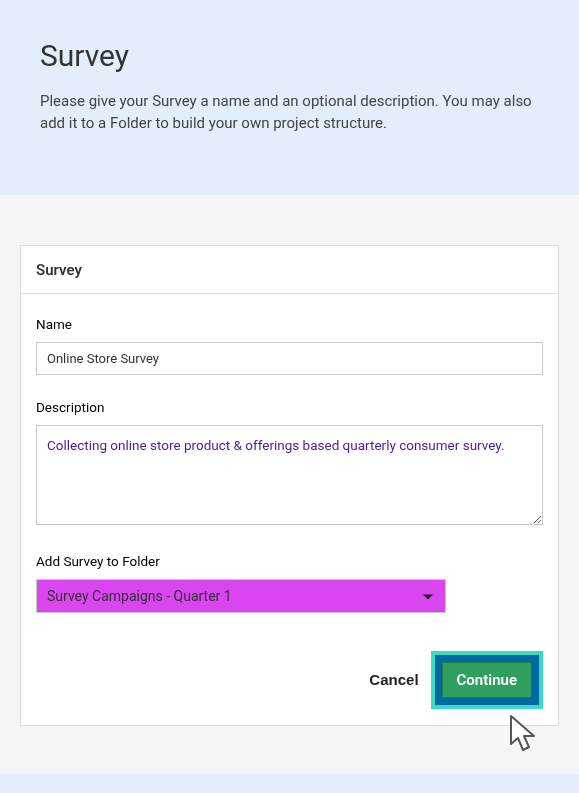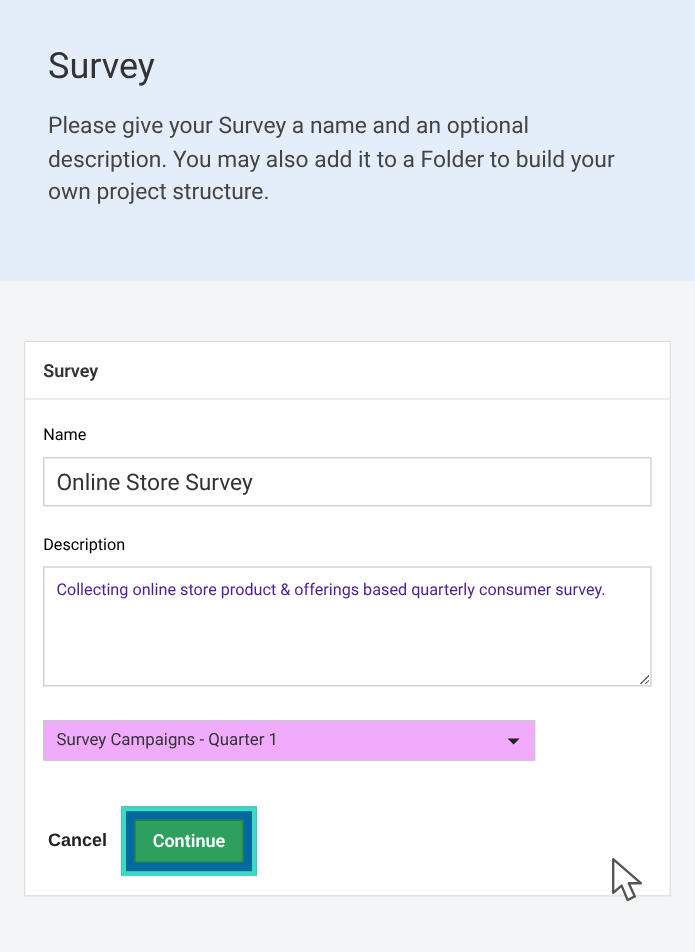--- a/index.html
+++ b/index.html
@@ -19,21 +19,21 @@
       padding: 38px 40px 60px 40px;
       background: #e4eefa;
     }
     .page-title {
       font-size: 30px;
       font-weight: 400;
       color: #333333;
       margin-bottom: 18px;
     }
     .page-subtitle {
-      font-size: 19px;
+      font-size: 15px;
       color: #444444;
       line-height: 1.45;
     }
     .lower-bg {
       background: #f4f5f6;
       padding: 50px 20px 48px 20px;
     }
     .card {
       background: #ffffff;
       border: 1px solid #dcdcdc;
@@ -53,21 +53,21 @@
     .field-label {
       font-size: 13.5px;
       color: #000000;
       margin-bottom: 10px;
       display: block;
     }
     .text-input {
       width: 100%;
       border: 1px solid #c9c9c9;
       padding: 8px 10px;
-      font-size: 19px;
+      font-size: 13px;
       font-family: inherit;
       color: #333333;
       background: #ffffff;
     }
     .textarea-input {
       width: 100%;
       border: 1px solid #c9c9c9;
       padding: 10px 10px;
       font-size: 13.5px;
       font-family: inherit;
@@ -84,34 +84,35 @@
       position: relative;
       width: 410px;
     }
     .select-input {
       width: 100%;
       border: 1px solid #c9c9c9;
       padding: 8px 30px 8px 10px;
       font-size: 14px;
       font-family: inherit;
       color: #333333;
-      background: #f0abfc;
+      background: #d946ef;
       appearance: none;
       -webkit-appearance: none;
       cursor: pointer;
     }
     .select-caret {
       position: absolute;
       right: 12px;
       top: 50%;
       transform: translateY(-50%);
       pointer-events: none;
     }
     .actions {
       display: flex;
+      justify-content: flex-end;
       align-items: center;
       gap: 8px;
       margin-top: 38px;
     }
     .cancel-btn {
       font-size: 15px;
       font-weight: 700;
       color: #222222;
       background: none;
       border: none;
@@ -160,20 +161,21 @@
         <label class="field-label">Name</label>
         <input class="text-input" type="text" value="Online Store Survey" style="">
       </div>
 
       <div class="field-group">
         <label class="field-label">Description</label>
         <textarea class="textarea-input" style="">Collecting online store product &amp; offerings based quarterly consumer survey.</textarea>
       </div>
 
       <div class="field-group" style="margin-bottom:0;">
+        <label class="field-label">Add Survey to Folder</label>
         <div class="select-wrap">
           <select class="select-input">
             <option>Survey Campaigns - Quarter 1</option>
           </select>
           <span class="select-caret">
             <svg width="12" height="8" viewBox="0 0 12 8">
                 <path d="M1 1 L6 6 L11 1 Z" fill="#222"></path>
               </svg>
           </span>
         </div>

